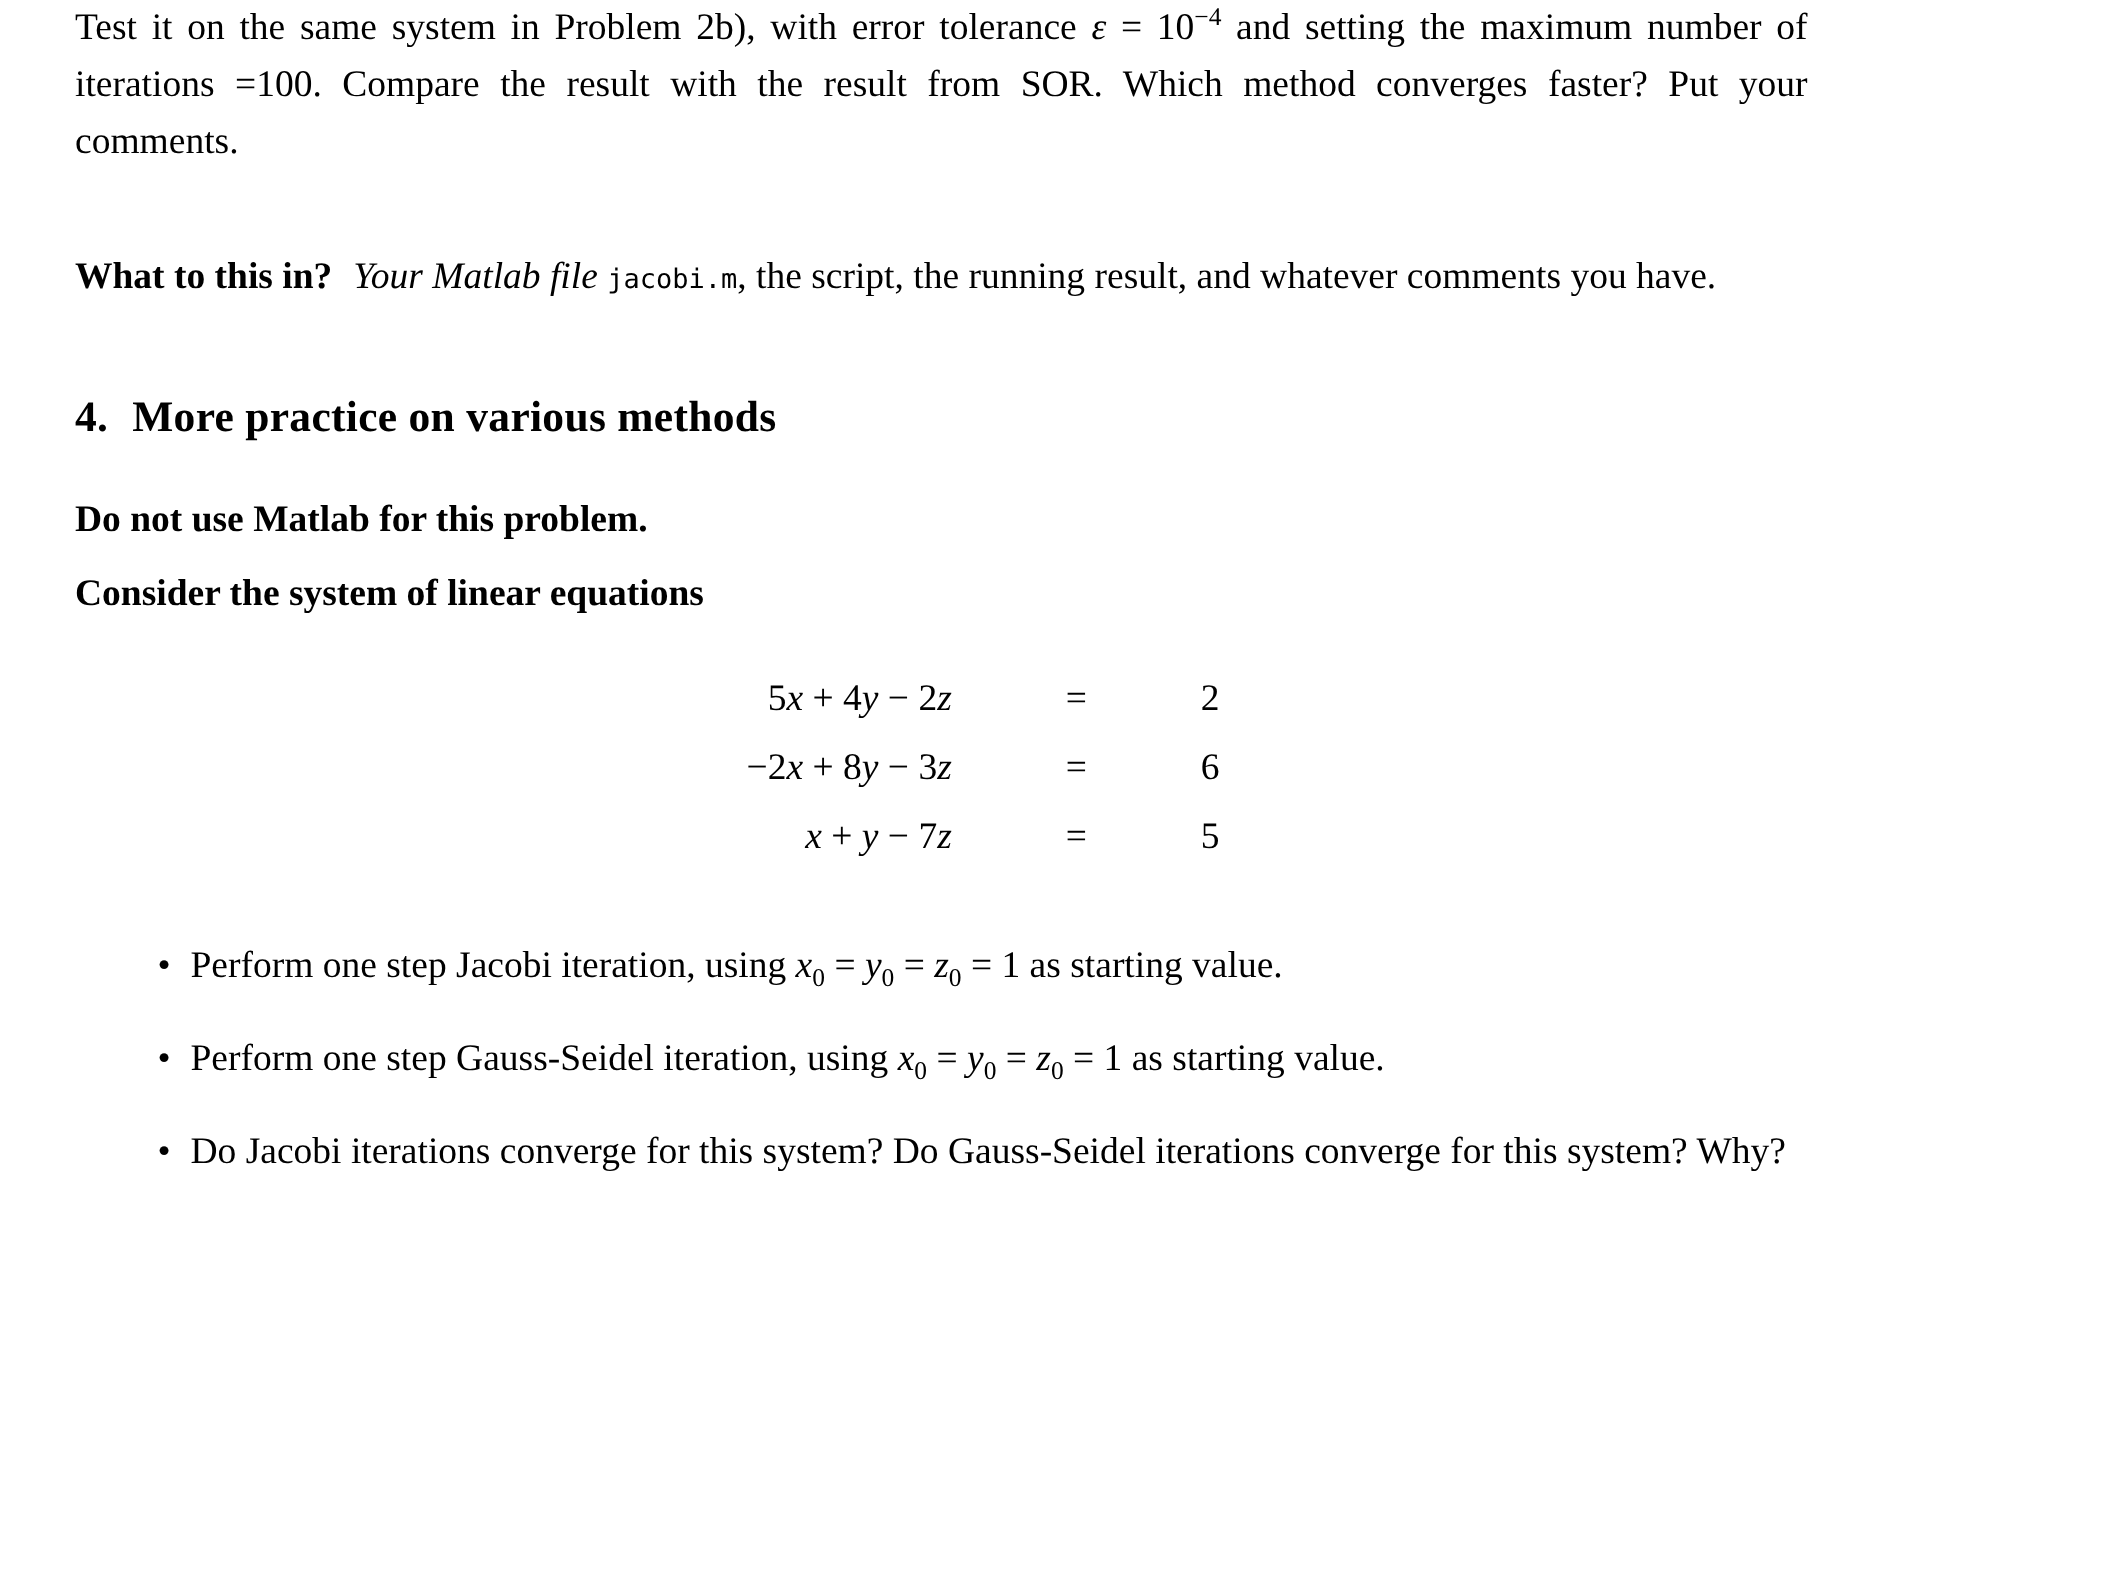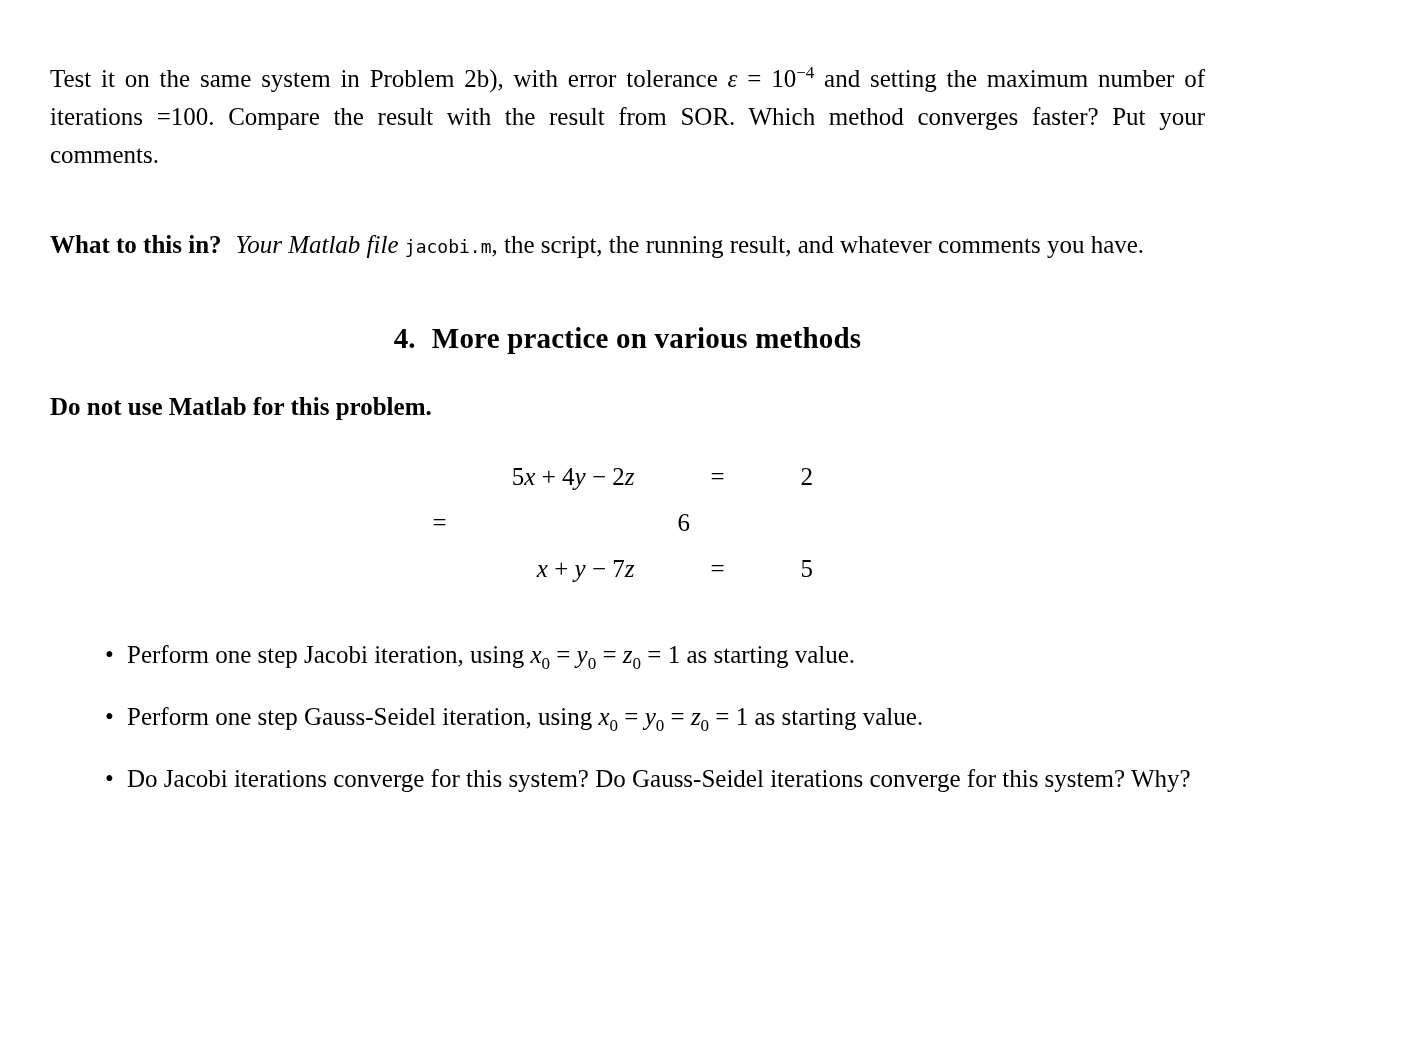--- a/index.html
+++ b/index.html
@@ -7,34 +7,32 @@
     width: 1414px;
     height: 1057px;
     background: #ffffff;
     color: #000000;
     font-family: "Liberation Serif", "DejaVu Serif", serif;
     overflow: hidden;
   }
   .page {
     width: 1155px;
     margin-left: 50px;
-    padding-top: 60px;
     font-size: 25px;
     line-height: 38px;
   }
   p { margin: 0; }
   .justify { text-align: justify; }
   .para { margin: 0 0 52px 0; }
   .section {
     font-size: 29px;
     line-height: 40px;
     font-weight: bold;
     margin: 52px 0 30px 0;
     letter-spacing: 0.2px;
-    text-align: center;
   }
   .secnum { margin-right: 16px; }
   .tight { margin: 0 0 11px 0; font-weight: bold; }
   .mono {
     font-family: "DejaVu Sans Mono", "Liberation Mono", monospace;
     font-size: 18px;
   }
   .mi { font-style: italic; }
   .after-label { margin-left: 14px; font-style: italic; }
   sup.sup { font-size: 17px; line-height: 0; }
@@ -60,30 +58,32 @@
 
 <div class="page">
 
   <p class="para justify"><span>Test it on the same system in Problem 2b), with error tolerance </span><i class="mi">ε</i><span> = 10</span><sup class="sup">−4</sup><span> and setting the maximum number of iterations =100. Compare the result with the result from SOR. Which method converges faster? Put your comments.</span></p>
 
   <p class="para"><b>What to this in?</b><span class="after-label">Your Matlab file </span><span class="mono">jacobi.m</span><span>, the script, the running result, and whatever comments you have.</span></p>
 
   <h2 class="section"><span class="secnum">4.</span><span>More practice on various methods</span></h2>
 
   <p class="tight">Do not use Matlab for this problem.</p>
+  <p class="tight">Consider the system of linear equations</p>
 
   <div class="equations">
 
     <div class="eq-row">
       <span class="eq-lhs"><span>5</span><i class="mi">x</i><span> + </span><span>4</span><i class="mi">y</i><span> − </span><span>2</span><i class="mi">z</i></span>
       <span class="eq-rel">=</span>
       <span class="eq-rhs">2</span>
     </div>
 
     <div class="eq-row">
+      <span class="eq-lhs"><span>−2</span><i class="mi">x</i><span> + </span><span>8</span><i class="mi">y</i><span> − </span><span>3</span><i class="mi">z</i></span>
       <span class="eq-rel">=</span>
       <span class="eq-rhs">6</span>
     </div>
 
     <div class="eq-row">
       <span class="eq-lhs"><i class="mi">x</i><span> + </span><i class="mi">y</i><span> − </span><span>7</span><i class="mi">z</i></span>
       <span class="eq-rel">=</span>
       <span class="eq-rhs">5</span>
     </div>
 

